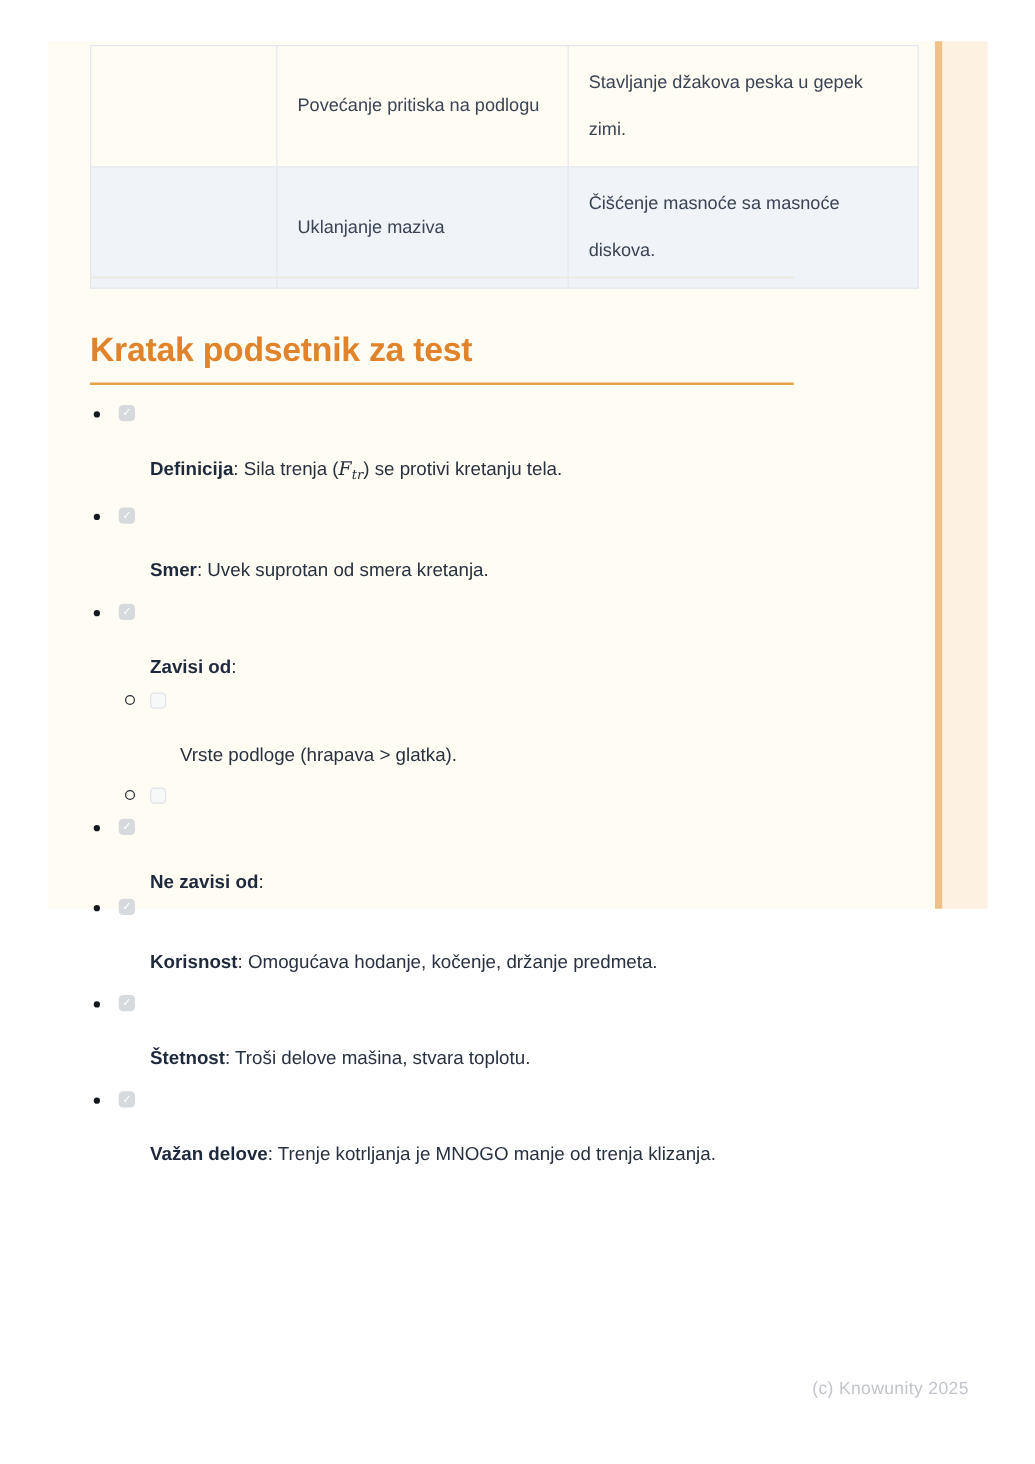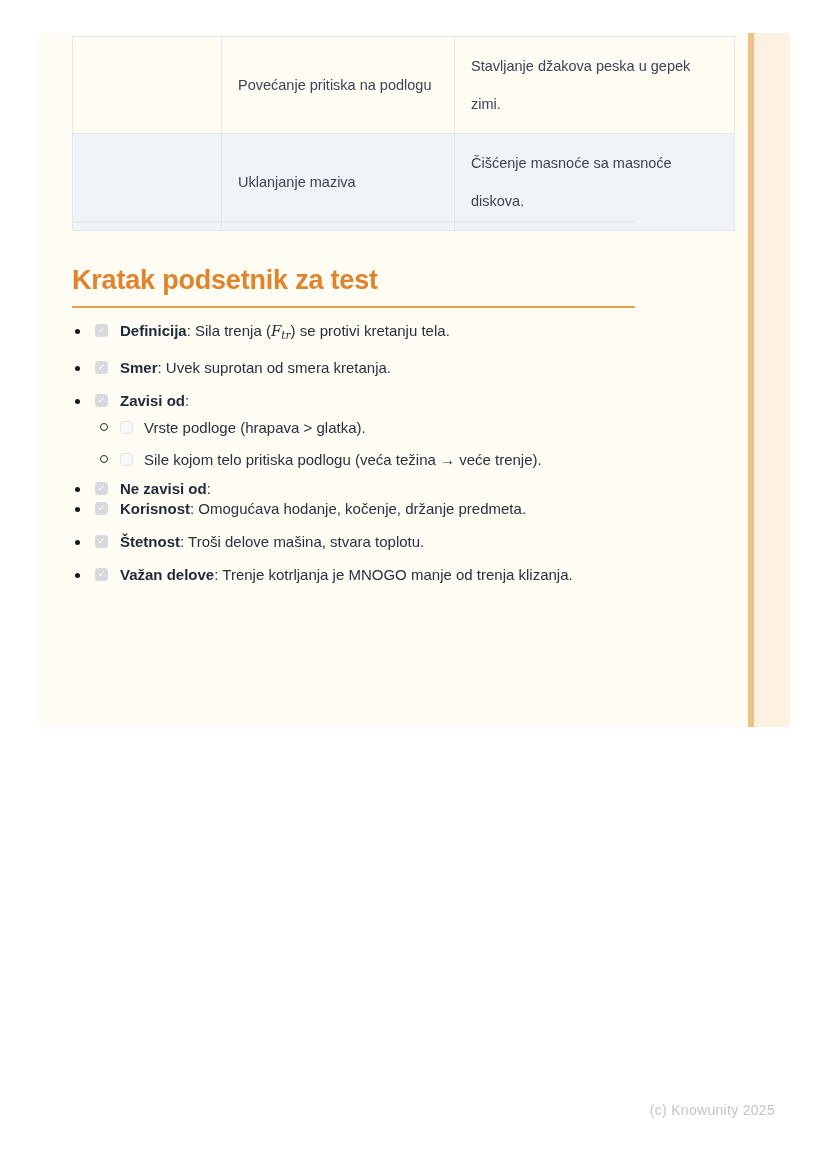--- a/index.html
+++ b/index.html
@@ -69,21 +69,21 @@
     flex:0 0 auto;width:13px;height:13px;border-radius:3.5px;
     margin-left:15px;margin-top:3px;
     display:flex;align-items:center;justify-content:center;
     box-sizing:border-box;
   }
   .checkbox.checked{background:#d7dadd;}
   .checkbox.unchecked{background:#f7f8f8;border:1px solid #dfe2e6;}
   .check-glyph{
     color:#ffffff;font-size:9px;font-weight:700;line-height:1;
   }
-  .li-text{margin-left:12px;}
+  .li-text{margin-left:12px;margin-top:44px;}
   .math-f{
     font-family:"DejaVu Serif","Liberation Serif",serif;
     font-style:italic;font-size:15px;
   }
   .math-sub{
     font-family:"DejaVu Serif","Liberation Serif",serif;
     font-style:italic;font-size:10.5px;vertical-align:-3px;
   }
   .sub-list{margin-top:7px;margin-bottom:9px;}
   .sub-item{display:flex;align-items:flex-start;margin-bottom:12px;}
@@ -158,21 +158,20 @@
       </div>
       <div class="sub-list">
         <div class="sub-item">
           <span class="bullet-ring"></span>
           <span class="checkbox unchecked"></span>
           <span class="li-text">Vrste podloge (hrapava &gt; glatka).</span>
         </div>
         <div class="sub-item">
           <span class="bullet-ring"></span>
           <span class="checkbox unchecked"></span>
-          <span class="li-text">Sile kojom telo pritiska podlogu (veća težina → veće trenje).</span>
         </div>
       </div>
     </div>
 
     <div>
       <div class="cl-item" style="margin-bottom:0;">
         <span class="bullet-dot"></span>
         <span class="checkbox checked">
             <span class="check-glyph">✓</span>
           </span>

